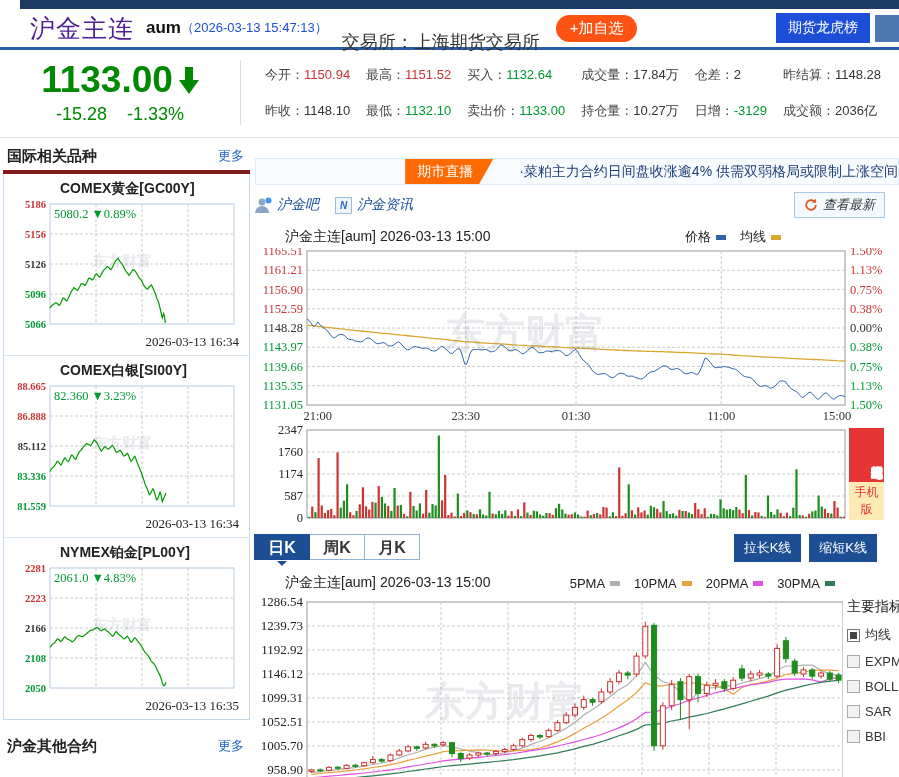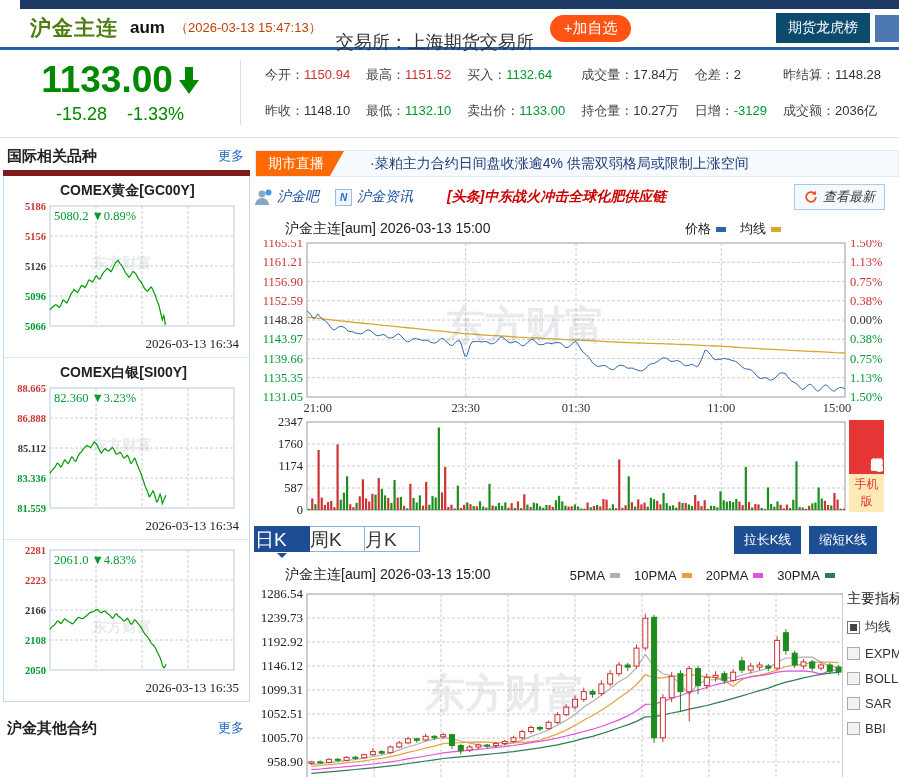--- a/index.html
+++ b/index.html
@@ -1,57 +1,57 @@
 <!DOCTYPE html>
 <html><head>
 <meta charset="utf-8">
 <style>
   html,body{margin:0;padding:0;}
   body{width:899px;height:777px;overflow:hidden;position:relative;background:#fff;
        font-family:"Liberation Sans","DejaVu Sans",sans-serif;color:#333;}
   .topstrip{height:9px;background:#1c3a64;margin-left:20px;}
   .header{display:flex;align-items:center;height:38px;padding:0 8px 0 30px;}
-  .h-title{font-size:21px;font-weight:bold;color:#4d7c0f;letter-spacing:1px;}
+  .h-title{font-size:25px;font-weight:normal;color:#4c1d95;letter-spacing:1px;}
   .h-code{font-size:17px;font-weight:bold;color:#111;margin-left:12px;}
-  .h-time{font-size:13px;color:#c2410c;margin-left:10px;}
+  .h-time{font-size:13px;color:#1d4ed8;margin-left:0;}
   .h-exch{font-size:18px;color:#333;margin-left:14px;margin-top:28px;}
   .btn-add{background:#ff5314;color:#fff;font-size:15px;font-weight:normal;border-radius:14px;
            padding:4px 14px;margin-left:16px;cursor:pointer;}
   .spacer{flex:1;}
-  .btn-blue{background:#0c4a6e;color:#fff;font-size:14px;padding:6px 12px;cursor:pointer;}
+  .btn-blue{background:#1d4ed8;color:#fff;font-size:14px;padding:6px 12px;cursor:pointer;}
   .partial-btn{background:#4d78b0;width:30px;height:27px;margin-left:5px;margin-right:-14px;}
   .header-rule{height:3px;background:#2a5da8;}
   
   .quote-row{display:flex;border-bottom:1px solid #e0e0e0;padding:10px 0 12px;}
   .price-box{width:252px;text-align:center;border-right:1px solid #ddd;}
   .big-line{display:flex;justify-content:center;align-items:center;gap:6px;}
   .big-price{color:#008800;font-size:37px;font-weight:bold;line-height:40px;}
   .chg-row{color:#008800;font-size:18px;margin-top:4px;display:flex;justify-content:center;gap:20px;}
   .stats{flex:1;display:grid;grid-template-columns:repeat(6,auto);column-gap:16px;row-gap:18px;
          font-size:13px;align-content:center;padding:0 18px 0 24px;}
   .cell{white-space:nowrap;}
   .lbl{color:#444;}
   .val.red{color:#cc3333;}.val.grn{color:#009933;}.val.dark{color:#333;}
   
   .content{display:flex;padding-top:4px;}
   .sidebar{width:250px;padding-left:3px;box-sizing:border-box;}
   .sb-head{display:flex;justify-content:space-between;align-items:center;height:28px;
-           border-bottom:6px solid #7f1d1d;padding:0 6px 0 4px;}
+           border-bottom:4px solid #7f1d1d;padding:0 6px 0 4px;}
   .sb-title{font-weight:bold;font-size:15px;color:#222;}
   .more{color:#1c62c6;font-size:13px;cursor:pointer;}
   .sb-box{border:1px solid #c5d9ee;border-top:none;}
   .mini{padding:6px 0 4px;border-bottom:1px solid #dde8f5;position:relative;cursor:pointer;}
   .mini:last-child{border-bottom:none;}
   .mini-title{font-size:14px;font-weight:bold;color:#222;margin-left:56px;height:20px;}
   .mini-ts{text-align:right;font-size:13px;color:#222;padding-right:10px;height:17px;
            font-family:"Liberation Serif","DejaVu Serif",serif;}
   .main{flex:1;position:relative;padding-left:5px;box-sizing:border-box;min-width:0;}
   
-  .newsbar{margin-top:8px;height:27px;background:#f7fbff;border:1px solid #e0ebf8;
-           display:flex;align-items:center;box-sizing:border-box;}
+  .newsbar{margin-top:16px;height:27px;background:#f7fbff;border:1px solid #e0ebf8;
+           display:flex;align-items:center;box-sizing:border-box;justify-content:flex-end;}
   .news-tag{background:#ff6a00;color:#fff;font-size:14px;height:100%;display:flex;align-items:center;
             padding:0 20px 0 12px;clip-path:polygon(0 0,100% 0,84% 100%,0 100%);}
   .news-text{color:#1f3d7a;font-size:14px;margin-left:26px;cursor:pointer;}
   .links-row{display:flex;align-items:center;margin-top:7px;height:26px;font-size:14px;font-style:italic;}
   .link-navy{color:#1a4fa0;cursor:pointer;margin-left:5px;}
   .icon-gap{margin-left:16px;}
   .n-icon{width:15px;height:15px;border:1px solid #9bbbe0;background:#eef5fc;color:#3366cc;
           font-size:10px;font-weight:bold;display:inline-flex;align-items:center;justify-content:center;}
   .headline-red{color:#cc0000;font-weight:bold;margin-left:34px;cursor:pointer;}
   .btn-refresh{margin-left:auto;margin-right:14px;border:1px solid #aac8e8;background:#f4f9ff;
@@ -68,22 +68,22 @@
   .watermark{position:absolute;color:rgba(110,125,140,0.16);font-weight:bold;
              pointer-events:none;white-space:nowrap;}
   
   .banner{position:absolute;left:594px;top:2px;width:35px;height:92px;background:#e53535;
           display:flex;flex-direction:column;cursor:pointer;}
   .banner-text{flex:1;writing-mode:vertical-rl;display:flex;justify-content:center;gap:1px;
                padding-top:3px;font-size:12px;font-weight:bold;color:#fff;line-height:15px;}
   .banner-foot{background:#fdeab4;color:#e53535;font-size:12px;text-align:center;padding:2px 0;}
   
   .tabs-row{display:flex;align-items:flex-start;margin-top:8px;height:34px;}
-  .tab{width:56px;height:26px;line-height:26px;text-align:left;font-size:19px;
-       border:1px solid #8fb0d8;background:#fff;color:#333;margin-left:-1px;cursor:pointer;box-sizing:border-box;}
+  .tab{width:56px;height:26px;line-height:26px;text-align:center;font-size:16px;
+       border:1px solid #8fb0d8;background:#fff;color:#333;margin-left:-1px;cursor:pointer;box-sizing:border-box;font-weight:bold;}
   .tab.active{background:#1d4e94;color:#fff;border-color:#1d4e94;position:relative;}
   .tab.active::after{content:"";position:absolute;left:50%;margin-left:-5px;top:26px;
        border:5px solid transparent;border-top-color:#1d4e94;}
   .k-btns{margin-left:auto;display:flex;gap:8px;margin-right:22px;}
   .k-btn{background:#1d4e94;color:#fff;font-size:13px;padding:5px 10px;cursor:pointer;}
   
   .kline-wrap{display:flex;margin-top:2px;}
   .panel{width:52px;padding-left:4px;font-size:13px;}
   .panel-title{font-size:14px;color:#222;margin:2px 0 10px;white-space:nowrap;}
   .ind{display:flex;align-items:center;gap:5px;margin-bottom:10px;white-space:nowrap;cursor:pointer;}
@@ -181,20 +181,21 @@
             <text x="42" y="68" text-anchor="end" font-size="10.5" fill="#333" font-weight="bold">85.112</text>
             <text x="42" y="98" text-anchor="end" font-size="10.5" fill="#009933" font-weight="bold">83.336</text>
             <text x="42" y="128" text-anchor="end" font-size="10.5" fill="#009933" font-weight="bold">81.559</text>
             <polyline points="46.0,89.5 46.7,88.2 47.4,87.1 48.2,86.1 48.9,85.4 49.6,84.7 50.3,84.0 51.1,83.0 51.8,81.8 52.5,80.5 53.2,79.2 54.0,79.5 54.7,80.2 55.4,81.2 56.1,82.2 56.9,83.1 57.6,82.2 58.3,80.7 59.0,79.0 59.8,77.4 60.5,76.0 61.2,76.1 61.9,77.1 62.7,78.1 63.4,78.9 64.1,79.6 64.8,78.8 65.6,77.1 66.3,75.5 67.0,74.1 67.7,73.0 68.5,73.2 69.2,74.5 69.9,75.6 70.6,76.6 71.4,77.3 72.1,76.8 72.8,74.9 73.5,73.2 74.3,71.7 75.0,70.4 75.7,69.4 76.4,68.8 77.2,68.1 77.9,67.1 78.6,66.1 79.3,65.2 80.1,64.2 80.8,63.4 81.5,62.7 82.2,62.0 82.9,61.4 83.7,62.0 84.4,62.4 85.1,62.7 85.8,63.2 86.6,63.6 87.3,62.5 88.0,61.5 88.7,60.4 89.5,59.2 90.2,57.8 90.9,58.5 91.6,59.2 92.4,60.0 93.1,61.1 93.8,62.3 94.5,64.0 95.3,65.6 96.0,66.9 96.7,68.1 97.4,69.1 98.2,68.0 98.9,66.9 99.6,66.0 100.3,65.3 101.1,64.6 101.8,65.2 102.5,65.9 103.2,66.3 104.0,66.7 104.7,67.0 105.4,66.4 106.1,65.5 106.9,64.8 107.6,64.1 108.3,63.3 109.0,64.0 109.8,65.5 110.5,66.8 111.2,68.2 111.9,69.8 112.7,70.2 113.4,69.9 114.1,69.5 114.8,69.1 115.6,68.3 116.3,68.4 117.0,69.4 117.7,70.5 118.5,71.8 119.2,73.3 119.9,74.1 120.6,73.7 121.3,73.2 122.1,72.5 122.8,71.5 123.5,71.3 124.2,72.7 125.0,74.4 125.7,76.2 126.4,78.2 127.1,79.5 127.9,78.6 128.6,77.5 129.3,76.2 130.0,74.9 130.8,74.2 131.5,75.8 132.2,77.7 132.9,79.7 133.7,81.7 134.4,83.4 135.1,85.3 135.8,87.0 136.6,88.7 137.3,90.5 138.0,92.5 138.7,94.8 139.5,97.1 140.2,99.3 140.9,101.4 141.6,103.2 142.4,104.9 143.1,106.6 143.8,108.4 144.5,110.5 145.3,112.8 146.0,112.2 146.7,111.1 147.4,109.8 148.2,108.3 148.9,106.7 149.6,107.9 150.3,110.1 151.1,112.5 151.8,115.1 152.5,117.8 153.2,117.5 154.0,115.9 154.7,114.0 155.4,112.0 156.1,110.1 156.8,111.8 157.6,115.9 158.3,119.7 159.0,118.1 159.7,116.2 160.5,114.6 161.2,113.0 161.9,111.3" fill="none" stroke="#009900" stroke-width="1.2"></polyline>
             <text x="50" y="18" font-size="12.5" fill="#009933">82.360 ▼3.23%</text>
           </svg>
           <div class="watermark" style="left: 88px; top: 78px; font-size: 15px;">东方财富</div>
           <div class="mini-ts">2026-03-13 16:34</div>
         </div>
         <div class="mini">
+          <div class="mini-title">NYMEX铂金[PL00Y]</div>
           <svg width="238" height="134">
             <rect x="46" y="4" width="184" height="120" fill="#fff" stroke="#b8cbe0"></rect>
             <line x1="46" y1="34" x2="230" y2="34" stroke="#cccccc" stroke-dasharray="3,2"></line>
             <line x1="46" y1="64" x2="230" y2="64" stroke="#cccccc" stroke-dasharray="3,2"></line>
             <line x1="46" y1="94" x2="230" y2="94" stroke="#cccccc" stroke-dasharray="3,2"></line>
             <line x1="92" y1="4" x2="92" y2="124" stroke="#cccccc" stroke-dasharray="3,2"></line>
             <line x1="138" y1="4" x2="138" y2="124" stroke="#cccccc" stroke-dasharray="3,2"></line>
             <line x1="184" y1="4" x2="184" y2="124" stroke="#cccccc" stroke-dasharray="3,2"></line>
             <text x="42" y="8" text-anchor="end" font-size="10.5" fill="#cc3333" font-weight="bold">2281</text>
             <text x="42" y="38" text-anchor="end" font-size="10.5" fill="#cc3333" font-weight="bold">2223</text>
@@ -223,21 +224,20 @@
 
     <div class="links-row">
       <svg width="17" height="16" viewBox="0 0 17 16">
         <circle cx="7" cy="5" r="3.4" fill="#8aa6c0"></circle>
         <path d="M0 16 a7 7 0 0 1 14 0 z" fill="#8aa6c0"></path>
         <circle cx="13.5" cy="3.5" r="3" fill="#3b9af0"></circle>
       </svg>
       <span class="link-navy">沪金吧</span>
       <span class="n-icon icon-gap">N</span>
       <span class="link-navy">沪金资讯</span>
-      <span class="headline-red">[头条]中东战火冲击全球化肥供应链</span>
       <span class="btn-refresh">
         <svg width="14" height="14" viewBox="0 0 16 16">
           <path d="M13.5 8 a5.5 5.5 0 1 1-1.8-4.1" stroke="#e8541e" stroke-width="2" fill="none"></path>
           <path d="M13.8 0.5 v5 h-5 z" fill="#e8541e"></path>
         </svg>
         <span>查看最新</span>
       </span>
     </div>
 
     <div class="chart-title-row">

